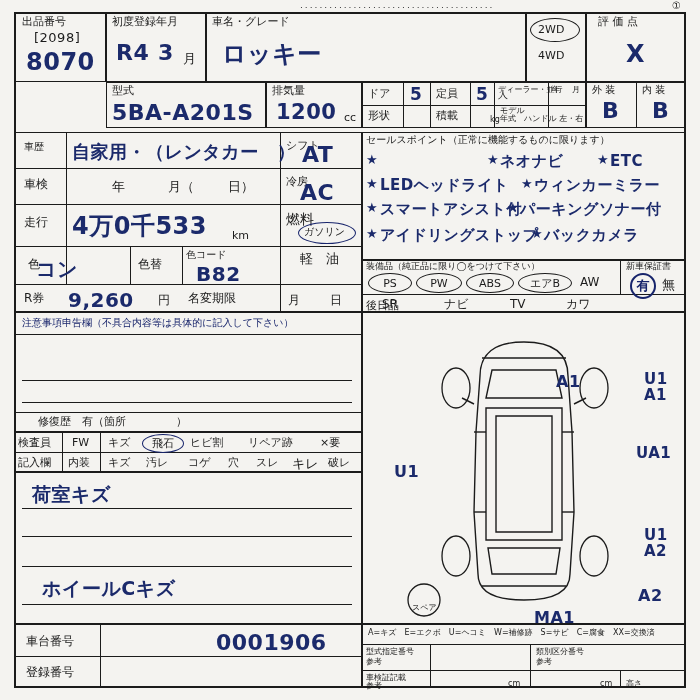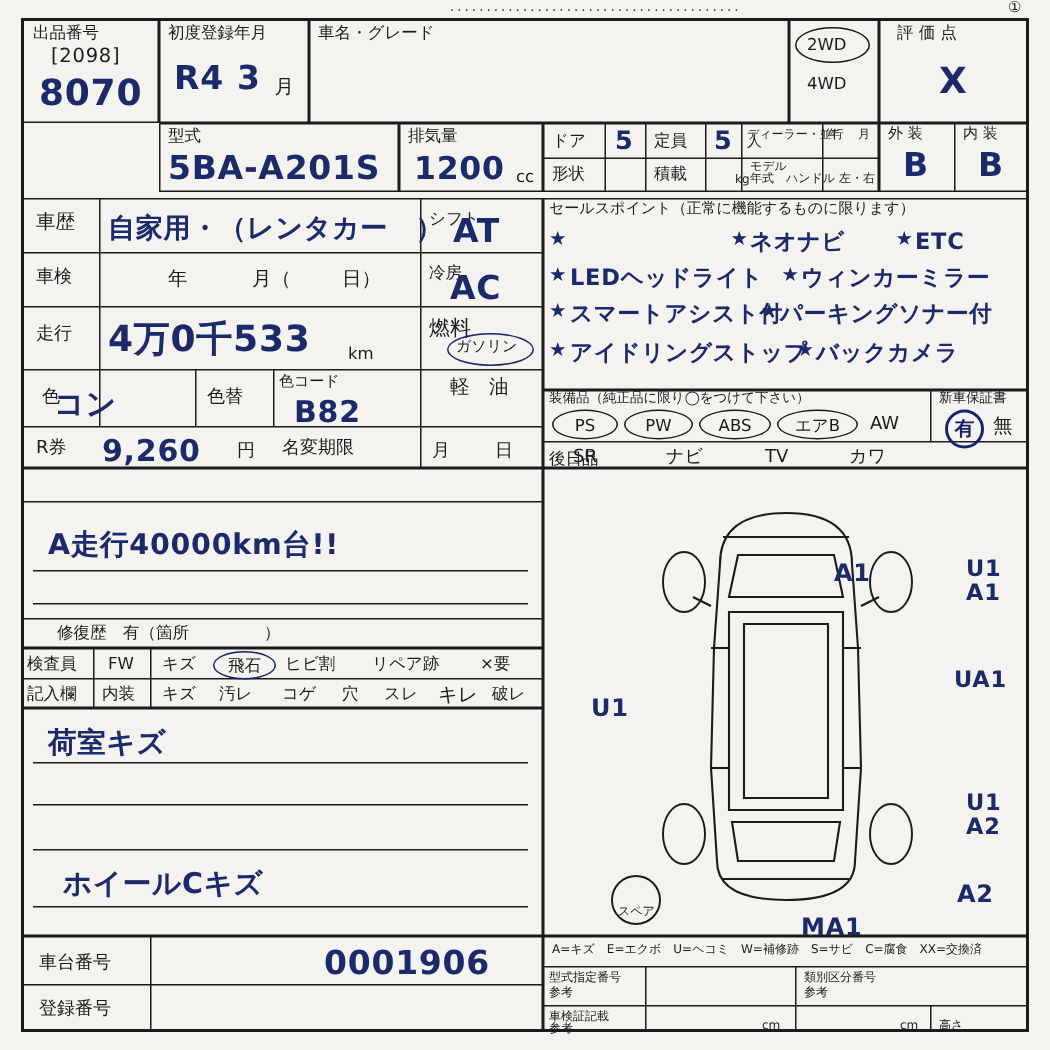--- a/index.html
+++ b/index.html
@@ -57,20 +57,21 @@
   <div class="hand" style="left:26px;top:48px;font-size:24px;">8070</div>
 
   <div class="bx" style="left:106px;top:12px;width:100px;height:70px;"></div>
   <div class="lbl" style="left:112px;top:16px;">初度登録年月</div>
   <div class="hand" style="left:116px;top:40px;font-size:22px;">R4</div>
   <div class="hand" style="left:158px;top:40px;font-size:22px;">3</div>
   <div class="lbl" style="left:183px;top:52px;font-size:13px;">月</div>
 
   <div class="bx" style="left:206px;top:12px;width:320px;height:70px;"></div>
   <div class="lbl" style="left:212px;top:16px;">車名・グレード</div>
+  <div class="hand" style="left:222px;top:38px;font-size:24px;">ロッキー</div>
 
   <div class="bx" style="left:526px;top:12px;width:60px;height:70px;"></div>
   <div class="ellipse" style="left:530px;top:18px;width:48px;height:22px;"></div>
   <div class="lbl" style="left:538px;top:24px;font-size:11px;">2WD</div>
   <div class="lbl" style="left:538px;top:50px;font-size:11px;">4WD</div>
 
   <div class="bx" style="left:586px;top:12px;width:100px;height:70px;"></div>
   <div class="lbl" style="left:598px;top:16px;">評 価 点</div>
   <div class="hand" style="left:626px;top:40px;font-size:24px;">X</div>
   <div class="lbl" style="left:672px;top:1px;font-size:10px;">①</div>
@@ -116,21 +117,21 @@
   <div class="bx" style="left:14px;top:132px;width:348px;height:180px;"></div>
   <div class="line hline" style="left:14px;top:168px;width:348px;"></div>
   <div class="line hline" style="left:14px;top:204px;width:348px;"></div>
   <div class="line hline" style="left:14px;top:246px;width:348px;"></div>
   <div class="line hline" style="left:14px;top:284px;width:348px;"></div>
   <div class="line vline" style="left:66px;top:132px;height:152px;"></div>
   <div class="line vline" style="left:280px;top:132px;height:180px;"></div>
   <div class="line vline" style="left:130px;top:246px;height:38px;"></div>
   <div class="line vline" style="left:182px;top:246px;height:38px;"></div>
 
-  <div class="lbl" style="left:24px;top:142px;font-size:13px;">車歴</div>
+  <div class="lbl" style="left:24px;top:142px;font-size:10px;">車歴</div>
   <div class="hand" style="left:72px;top:140px;font-size:18px;">自家用・（レンタカー　）</div>
 
   <div class="lbl" style="left:24px;top:178px;font-size:12px;">車検</div>
   <div class="lbl" style="left:112px;top:180px;font-size:13px;">年</div>
   <div class="lbl" style="left:168px;top:180px;font-size:13px;">月（</div>
   <div class="lbl" style="left:228px;top:180px;font-size:13px;">日）</div>
 
   <div class="lbl" style="left:24px;top:216px;font-size:12px;">走行</div>
   <div class="hand" style="left:72px;top:210px;font-size:24px;">4万0千533</div>
   <div class="lbl" style="left:232px;top:230px;font-size:11px;">km</div>
@@ -205,21 +206,21 @@
 
   <div class="lbl" style="left:626px;top:262px;font-size:9px;">新車保証書</div>
   <div class="circle" style="left:630px;top:273px;width:22px;height:22px;font-size:13px;">
       <span>有</span>
     </div>
   <div class="lbl" style="left:662px;top:278px;font-size:13px;">無</div>
   <div class="lbl" style="left:366px;top:300px;font-size:11px;">後日品</div>
 
   <div class="bx" style="left:14px;top:312px;width:348px;height:120px;"></div>
   <div class="line hline" style="left:14px;top:334px;width:348px;"></div>
-  <div class="hand" style="left:32px;top:350px;font-size:19px;">A走行40000km台!!</div>
+  <div class="lbl" style="left:22px;top:318px;font-size:10px;color:#17246b;">注意事項申告欄（不具合内容等は具体的に記入して下さい）</div>
   <div class="line hline" style="left:22px;top:380px;width:330px;"></div>
   <div class="line hline" style="left:22px;top:402px;width:330px;"></div>
   <div class="line hline" style="left:14px;top:412px;width:348px;"></div>
   <div class="lbl" style="left:38px;top:416px;font-size:11px;">修復歴　有（箇所</div>
   <div class="lbl" style="left:176px;top:416px;font-size:11px;">）</div>
 
   <div class="bx" style="left:14px;top:432px;width:348px;height:40px;"></div>
   <div class="line hline" style="left:14px;top:452px;width:348px;"></div>
   <div class="line vline" style="left:62px;top:432px;height:40px;"></div>
   <div class="line vline" style="left:100px;top:432px;height:40px;"></div>

